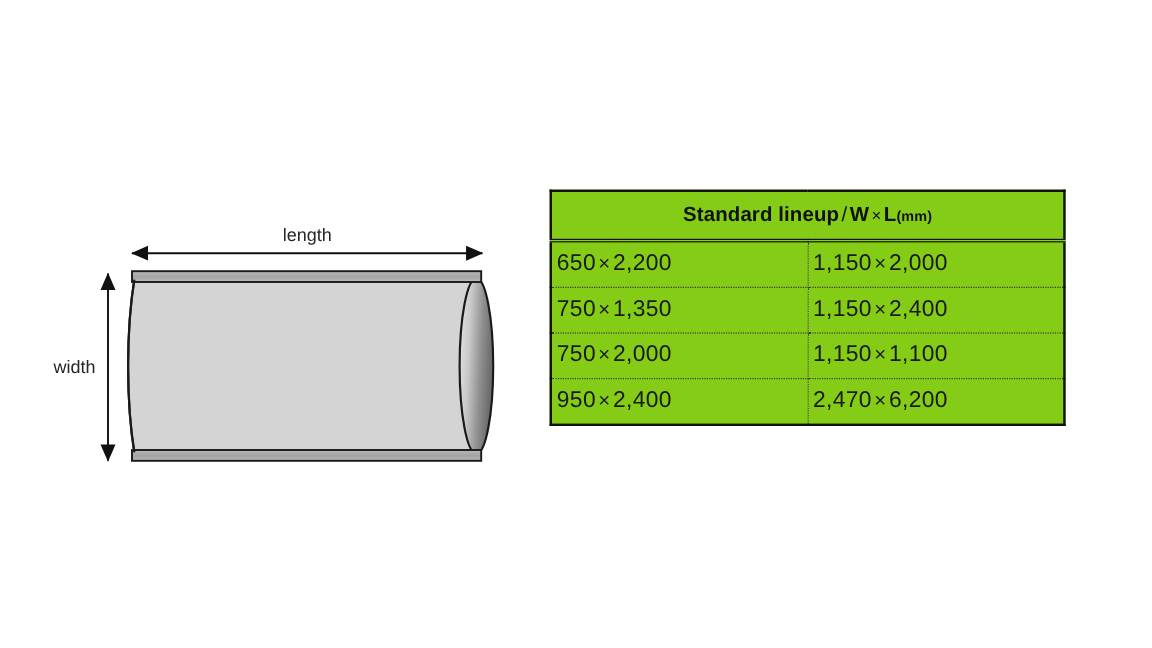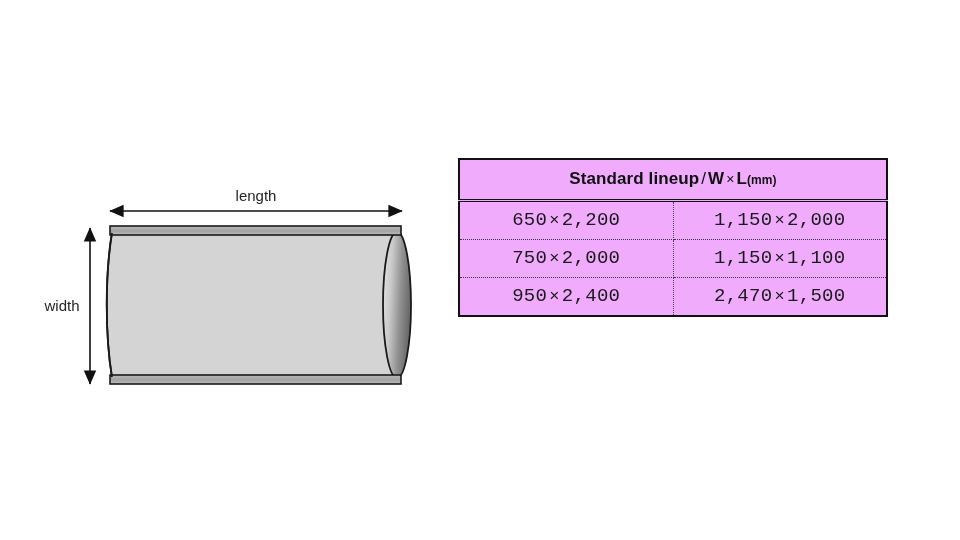--- a/index.html
+++ b/index.html
@@ -35,44 +35,44 @@
   
   #spec-table-wrap {
     position: absolute;
     left: 458px;
     top: 158px;
     width: 430px;
   }
   table.spec {
     border-collapse: collapse;
     width: 100%;
-    background: #f0abfc;
+    background: #84cc16;
     border: 2px solid #111111;
     table-layout: fixed;
   }
   table.spec th.header-cell {
     font-family: "Liberation Sans", sans-serif;
     font-size: 17px;
     font-weight: bold;
     letter-spacing: 0.1px;
     text-align: center;
     padding: 9px 4px 10px 4px;
     color: #111111;
     border-bottom: 3px double #111111;
   }
   .hdr-main { font-size: 17px; font-weight: bold; }
   .hdr-sep  { font-size: 17px; font-weight: normal; padding: 0 2px; }
   .hdr-wl   { font-size: 17px; font-weight: bold; }
   .hdr-x    { font-size: 14px; font-weight: normal; padding: 0 2px; }
   .hdr-unit { font-size: 12px; font-weight: bold; }
 
   table.spec td {
-    font-family: Liberation Mono, monospace;
+    font-family: Liberation Sans, sans-serif;
     font-size: 19px;
-    text-align: center;
+    text-align: left;
     color: #1a1a1a;
     padding: 7px 4px 8px 4px;
     width: 50%;
     border-bottom: 1px dotted #3a3a3a;
     letter-spacing: 0.3px;
   }
   table.spec td.col-left {
     border-right: 1px dotted #4a4a4a;
   }
   table.spec tr.last-row td {
@@ -154,35 +154,43 @@
 
       <tr>
         <td class="col-left">
           <span>650</span><span class="mult">×</span><span>2,200</span>
         </td>
         <td class="col-right">
           <span>1,150</span><span class="mult">×</span><span>2,000</span>
         </td>
       </tr>
 
+      <tr>
+        <td class="col-left">
+          <span>750</span><span class="mult">×</span><span>1,350</span>
+        </td>
+        <td class="col-right">
+          <span>1,150</span><span class="mult">×</span><span>2,400</span>
+        </td>
+      </tr>
 
       <tr>
         <td class="col-left">
           <span>750</span><span class="mult">×</span><span>2,000</span>
         </td>
         <td class="col-right">
           <span>1,150</span><span class="mult">×</span><span>1,100</span>
         </td>
       </tr>
 
 
       <tr class="last-row">
         <td class="col-left">
           <span>950</span><span class="mult">×</span><span>2,400</span>
         </td>
         <td class="col-right">
-          <span>2,470</span><span class="mult">×</span><span>1,500</span>
+          <span>2,470</span><span class="mult">×</span><span>6,200</span>
         </td>
       </tr>
 
     </tbody>
   </table>
 </div>
 
 </body></html>

